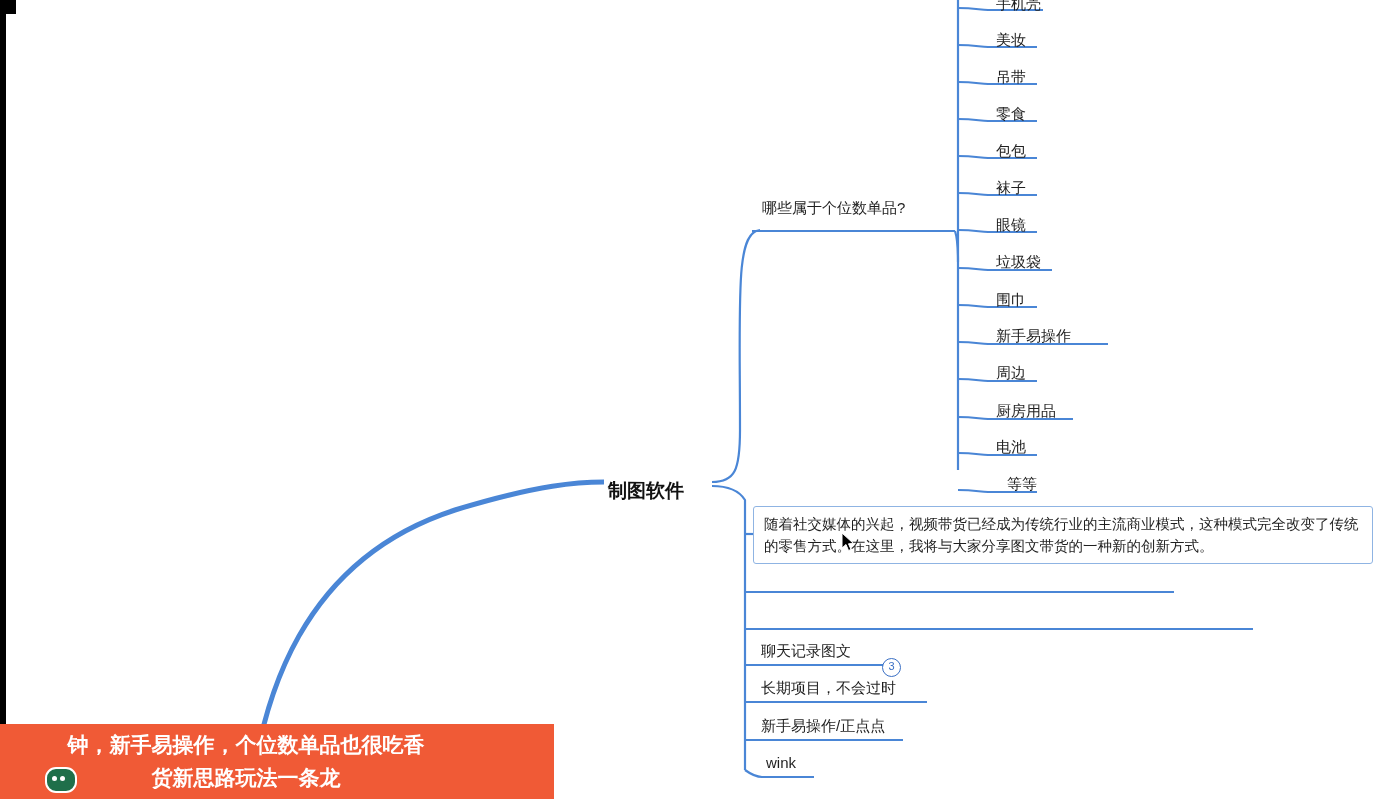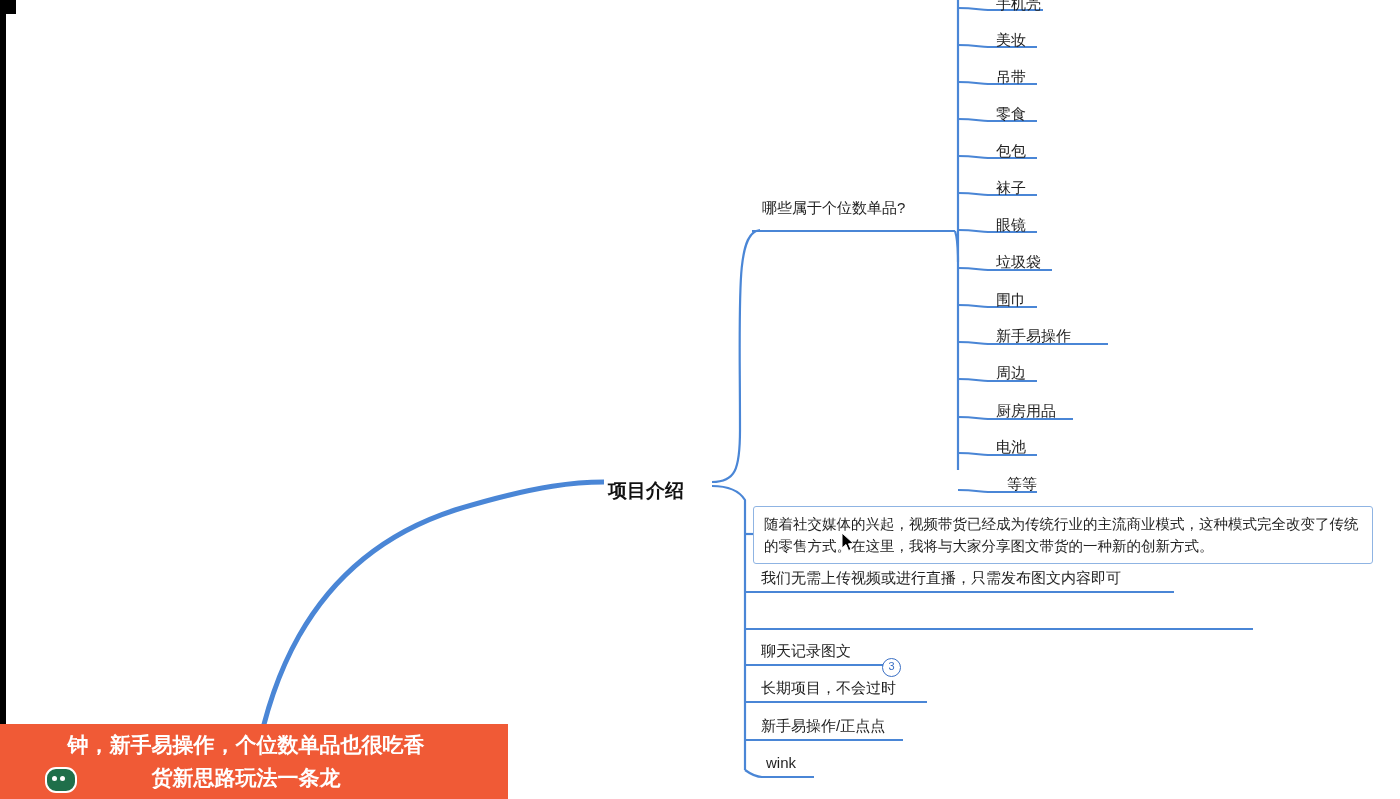--- a/index.html
+++ b/index.html
@@ -78,20 +78,21 @@
   #bar-left { top: 0; width: 6px; height: 799px; }
   
   #caption-card {
     position: absolute;
     left: 0;
     bottom: 0;
     width: 508px;
     height: 75px;
     background: #f05a36;
     overflow: hidden;
+    padding-left: 46px;
   }
   #caption-line1 {
     position: absolute;
     left: -16px;
     top: 7px;
     width: 524px;
     text-align: center;
     color: #ffffff;
     font-size: 21px;
     font-weight: bold;
@@ -177,42 +178,41 @@
       <path d="M 745,534 C 748,534 750,534 753,534"></path>
       <path d="M 745,592 C 752,592 754,592 757,592 L 1174,592"></path>
       <path d="M 745,629 C 752,629 754,629 757,629 L 1253,629"></path>
       <path d="M 745,665 C 752,665 754,665 757,665 L 887,665"></path>
       <path d="M 745,702 C 752,702 754,702 757,702 L 927,702"></path>
       <path d="M 745,740 C 752,740 754,740 757,740 L 903,740"></path>
       <path d="M 745,770 C 752,775 756,777 762,777 L 814,777"></path>
     </g>
   </svg>
 
-  <div class="root-node" style="left:604px; top:476px;">项目介绍</div>
+  <div class="root-node" style="left:604px; top:476px;">制图软件</div>
 
   <div class="node" style="left:758px; top:196px;">哪些属于个位数单品?</div>
 
   <div class="node" style="left:992px; top:-8px;">手机壳</div>
   <div class="node" style="left:992px; top:28px;">美妆</div>
   <div class="node" style="left:992px; top:65px;">吊带</div>
   <div class="node" style="left:992px; top:102px;">零食</div>
   <div class="node" style="left:992px; top:139px;">包包</div>
   <div class="node" style="left:992px; top:176px;">袜子</div>
   <div class="node" style="left:992px; top:213px;">眼镜</div>
   <div class="node" style="left:992px; top:250px;">垃圾袋</div>
   <div class="node" style="left:992px; top:288px;">围巾</div>
   <div class="node" style="left:992px; top:324px;">新手易操作</div>
   <div class="node" style="left:992px; top:361px;">周边</div>
   <div class="node" style="left:992px; top:399px;">厨房用品</div>
   <div class="node" style="left:992px; top:435px;">电池</div>
   <div class="node" style="left:992px; top:472px;margin-left:11px;">等等</div>
 
   <div class="note-box" style="left:753px; top:506px; width:620px; height:58px;">随着社交媒体的兴起，视频带货已经成为传统行业的主流商业模式，这种模式完全改变了传统的零售方式。在这里，我将与大家分享图文带货的一种新的创新方式。</div>
 
-  <div class="node" style="left:757px; top:566px;">我们无需上传视频或进行直播，只需发布图文内容即可</div>
   <div class="node" style="left:757px; top:639px;">聊天记录图文</div>
   <div class="badge" style="left:882px; top:658px;">3</div>
   <div class="node" style="left:757px; top:676px;">长期项目，不会过时</div>
   <div class="node" style="left:757px; top:714px;">新手易操作/正点点</div>
   <div class="node" style="left:762px; top:751px;">wink</div>
 
   <svg id="cursor" viewBox="0 0 14 20">
     <path d="M1,1 L1,16 L5,12.5 L7.5,18.5 L10,17.5 L7.5,11.8 L12.5,11.5 Z" fill="#000000" stroke="#ffffff" stroke-width="1"></path>
   </svg>
 

